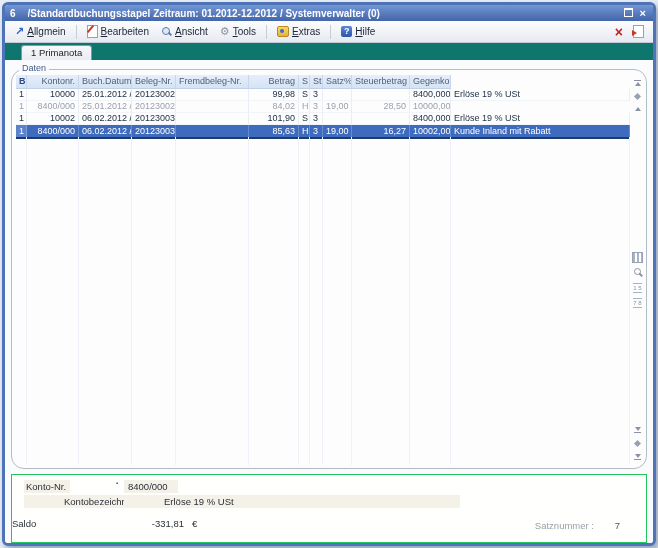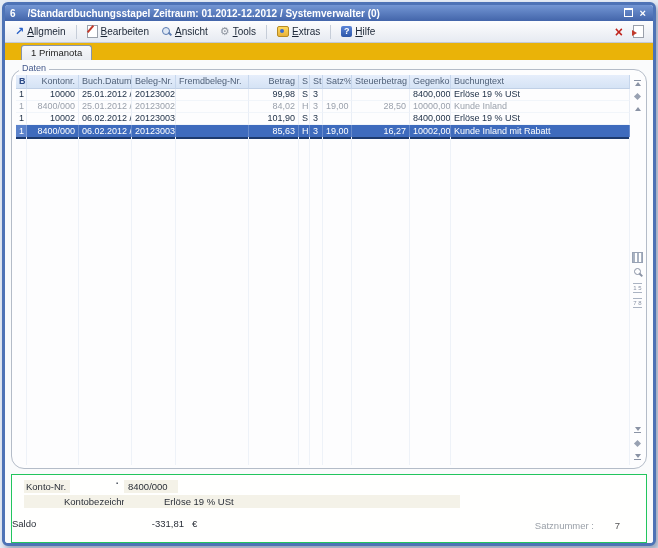--- a/index.html
+++ b/index.html
@@ -41,21 +41,21 @@
   .i-view::before{content:"";position:absolute;left:1px;top:1px;width:6px;height:6px;border:1.5px solid #5b7bb1;border-radius:50%;background:#dfe8f5;}
   .i-view::after{content:"";position:absolute;left:7px;top:7px;width:4px;height:1.8px;background:#5b7bb1;transform:rotate(45deg);}
   .i-gear{color:#8c939e;font-size:11px;font-family:"DejaVu Sans",sans-serif;}
   .i-extras{width:10px;height:9px;background:linear-gradient(#ffd95e,#e8b23a);border:1px solid #b78b23;border-radius:2px;position:relative;}
   .i-extras::after{content:"";position:absolute;left:2px;top:2px;width:4px;height:4px;border-radius:50%;background:#3a6bd0;}
   .i-help{width:11px;height:11px;background:linear-gradient(#5c86d8,#2c55a8);border-radius:2px;color:#fff;font-weight:bold;font-size:9px;text-align:center;line-height:11px;}
   .i-redx{color:#c0241d;font-weight:bold;font-size:14px;line-height:12px;}
   .i-exit{width:9px;height:11px;background:#fff;border:1px solid #9aa0ab;position:relative;}
   .i-exit::after{content:"";position:absolute;left:-2px;bottom:1px;width:0;height:0;border-top:3px solid transparent;border-bottom:3px solid transparent;border-left:5px solid #c23a2b;}
   
-  .tabband{height:17px;flex:0 0 17px;background:#eab308;display:flex;align-items:flex-end;padding-left:16px;}
+  .tabband{height:17px;flex:0 0 17px;background:#0f766e;display:flex;align-items:flex-end;padding-left:16px;}
   .tab{
     height:14px;background:linear-gradient(#f7f8fa,#e9ecf1);border:1px solid #8795ab;border-bottom:none;
     border-radius:3px 3px 0 0;padding:0 9px;font-size:9.5px;line-height:14px;color:#222;
   }
   
   .content{flex:1;background:#fafbfc;position:relative;padding:5px 6px 0 6px;display:flex;flex-direction:column;}
   .groupbox{
     position:relative;flex:0 0 398px;border:1px solid #b4bcc8;border-radius:13px;margin-top:4px;background:#fdfdfe;
   }
   .gb-label{
@@ -170,21 +170,20 @@
             <span class="c1 r">Kontonr.</span>
             <span class="c2">Buch.Datum</span>
             <span class="c3 r">Beleg-Nr.</span>
             <span class="c4">Fremdbeleg-Nr.</span>
             <span class="c5 r">Betrag</span>
             <span class="c6">S</span>
             <span class="c7">St</span>
             <span class="c8 r">Satz%</span>
             <span class="c9 r">Steuerbetrag</span>
             <span class="c10 r">Gegenkonto</span>
-            <span class="c11">Buchungtext</span>
           </div>
         <div class="tbody" id="tbody">
           <div class="grid-row row normal">
               <span class="c0">1</span>
               <span class="c1 r">10000</span>
               <span class="c2">25.01.2012 /Mi</span>
               <span class="c3 r">20123002</span>
               <span class="c4"></span>
               <span class="c5 r">99,98</span>
               <span class="c6">S</span>
@@ -199,21 +198,20 @@
               <span class="c1 r">8400/000</span>
               <span class="c2">25.01.2012 /Mi</span>
               <span class="c3 r">20123002</span>
               <span class="c4"></span>
               <span class="c5 r">84,02</span>
               <span class="c6">H</span>
               <span class="c7">3</span>
               <span class="c8 r">19,00</span>
               <span class="c9 r">28,50</span>
               <span class="c10 r">10000,00</span>
-              <span class="c11">Kunde Inland</span>
             </div>
             <div class="grid-row row normal">
               <span class="c0">1</span>
               <span class="c1 r">10002</span>
               <span class="c2">06.02.2012 /Mo</span>
               <span class="c3 r">20123003</span>
               <span class="c4"></span>
               <span class="c5 r">101,90</span>
               <span class="c6">S</span>
               <span class="c7">3</span>

